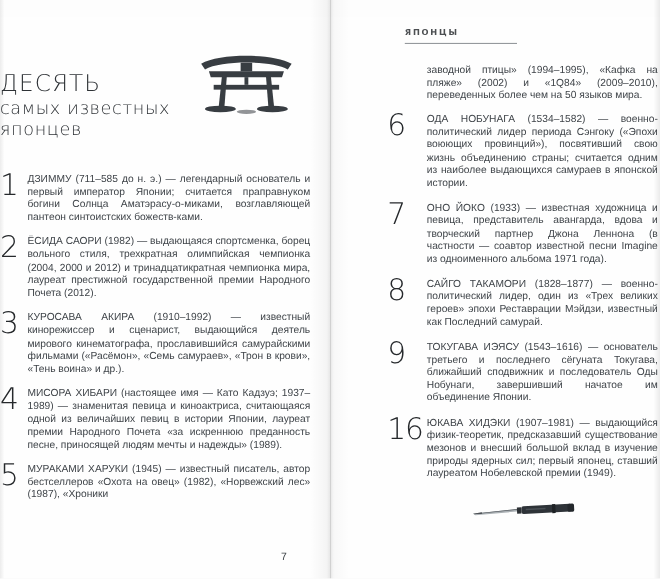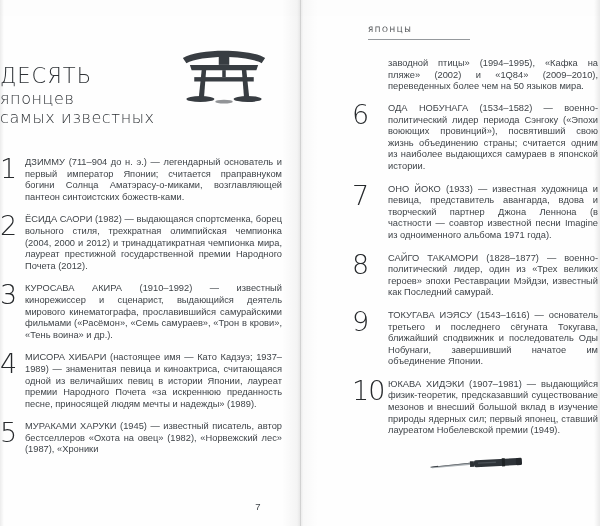--- a/index.html
+++ b/index.html
@@ -57,21 +57,21 @@
   .txt{
     flex:1 1 auto;margin:0;
     font-size:9.3px;line-height:11.6px;color:#3f4449;
     text-align:justify;text-align-last:left;
   }
 
   
   .running-header{
     position:absolute;left:368px;top:25px;
     font-size:7.5px;letter-spacing:1.6px;color:#4c4f52;
-    font-family:"DejaVu Sans",sans-serif;font-weight:400;
+    font-family:"DejaVu Sans",sans-serif;font-weight:700;
   }
   .header-rule{position:absolute;left:368px;top:39px;width:102px;height:1px;background:#95999d;}
 
   
   .continuation{
     position:absolute;left:388px;top:58px;width:210px;margin:0;
     font-size:9.3px;line-height:11.6px;color:#3f4449;
     text-align:justify;text-align-last:left;
   }
 
@@ -85,22 +85,22 @@
 </style>
 </head>
 <body>
 
 <div class="screen">
 
   <div class="page page-left">
 
     <div class="title">
       <div class="title-line1">ДЕСЯТЬ</div>
+      <div class="title-line2">самых известных</div>
       <div class="title-line2">японцев</div>
-      <div class="title-line2">самых известных</div>
     </div>
 
     <svg class="torii" viewBox="0 0 100 72" aria-hidden="true">
       <g fill="#383d42" stroke="none">
 
         <path d="M3 17 C 22 6, 78 6, 97 17 L 93 23 C 76 13.5, 24 13.5, 7 23 Z"></path>
 
         <rect x="44" y="16" width="12" height="9"></rect>
 
         <path d="M11 25 L 89 25 L 87 31 L 13 31 Z"></path>
@@ -115,21 +115,21 @@
 
         <ellipse cx="23" cy="64" rx="16" ry="3.4"></ellipse>
         <ellipse cx="77" cy="64" rx="16" ry="3.4"></ellipse>
         <ellipse cx="50" cy="67" rx="10" ry="2.2" opacity="0.55"></ellipse>
       </g>
     </svg>
 
     <div class="list list-left">
       <div class="item">
         <div class="num">1</div>
-        <p class="txt">ДЗИММУ (711–904 до н. э.) — легендарный основатель и первый император Японии; считается праправнуком богини Солнца Аматэрасу-о-миками, возглавляющей пантеон синтоистских божеств-ками.</p>
+        <p class="txt">ДЗИММУ (711–585 до н. э.) — легендарный основатель и первый император Японии; считается праправнуком богини Солнца Аматэрасу-о-миками, возглавляющей пантеон синтоистских божеств-ками.</p>
       </div>
       <div class="item">
         <div class="num">2</div>
         <p class="txt">ЁСИДА САОРИ (1982) — выдающаяся спортсменка, борец вольного стиля, трехкратная олимпийская чемпионка (2004, 2000 и 2012) и тринадцатикратная чемпионка мира, лауреат престижной государственной премии Народного Почета (2012).</p>
       </div>
       <div class="item">
         <div class="num">3</div>
         <p class="txt">КУРОСАВА АКИРА (1910–1992) — известный кинорежиссер и сценарист, выдающийся деятель мирового кинематографа, прославившийся самурайскими фильмами («Расёмон», «Семь самураев», «Трон в крови», «Тень воина» и др.).</p>
       </div>
       <div class="item">
@@ -163,21 +163,21 @@
     </div>
     <div class="item">
       <div class="num">8</div>
       <p class="txt">САЙГО ТАКАМОРИ (1828–1877) — военно-политический лидер, один из «Трех великих героев» эпохи Реставрации Мэйдзи, известный как Последний самурай.</p>
     </div>
     <div class="item">
       <div class="num">9</div>
       <p class="txt">ТОКУГАВА ИЭЯСУ (1543–1616) — основатель третьего и последнего сёгуната Токугава, ближайший сподвижник и последователь Оды Нобунаги, завершивший начатое им объединение Японии.</p>
     </div>
     <div class="item">
-      <div class="num">10</div>
+      <div class="num">16</div>
       <p class="txt">ЮКАВА ХИДЭКИ (1907–1981) — выдающийся физик-теоретик, предсказавший существование мезонов и внесший большой вклад в изучение природы ядерных сил; первый японец, ставший лауреатом Нобелевской премии (1949).</p>
     </div>
   </div>
 
   <svg class="katana" viewBox="0 0 102 24" aria-hidden="true">
     <g transform="rotate(-3 51 12)">
 
       <path d="M4 12.5 L 46 10.2 L 46 12.6 L 6 14 Z" fill="#aab0b4"></path>
       <path d="M4 12.5 L 46 10.2 L 46 11 L 5 13 Z" fill="#5c6166"></path>
 

